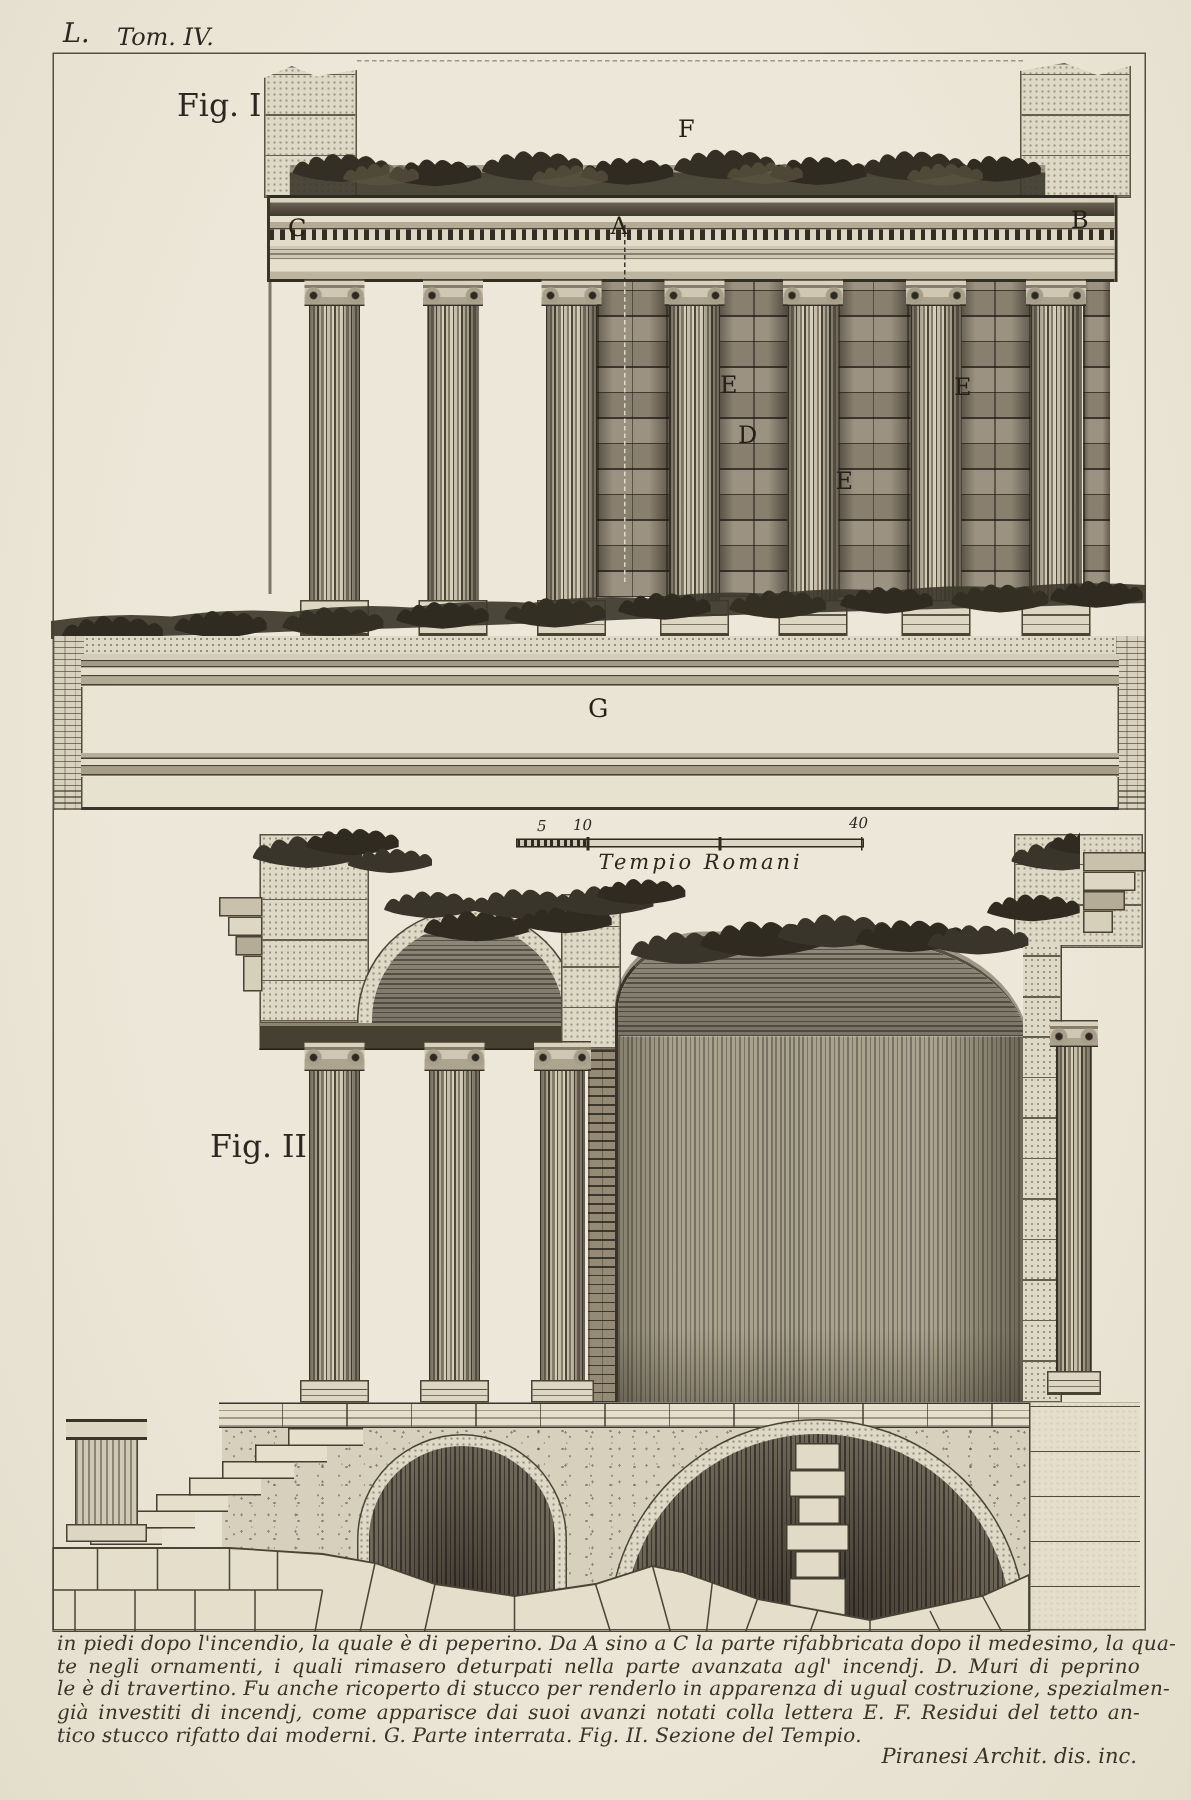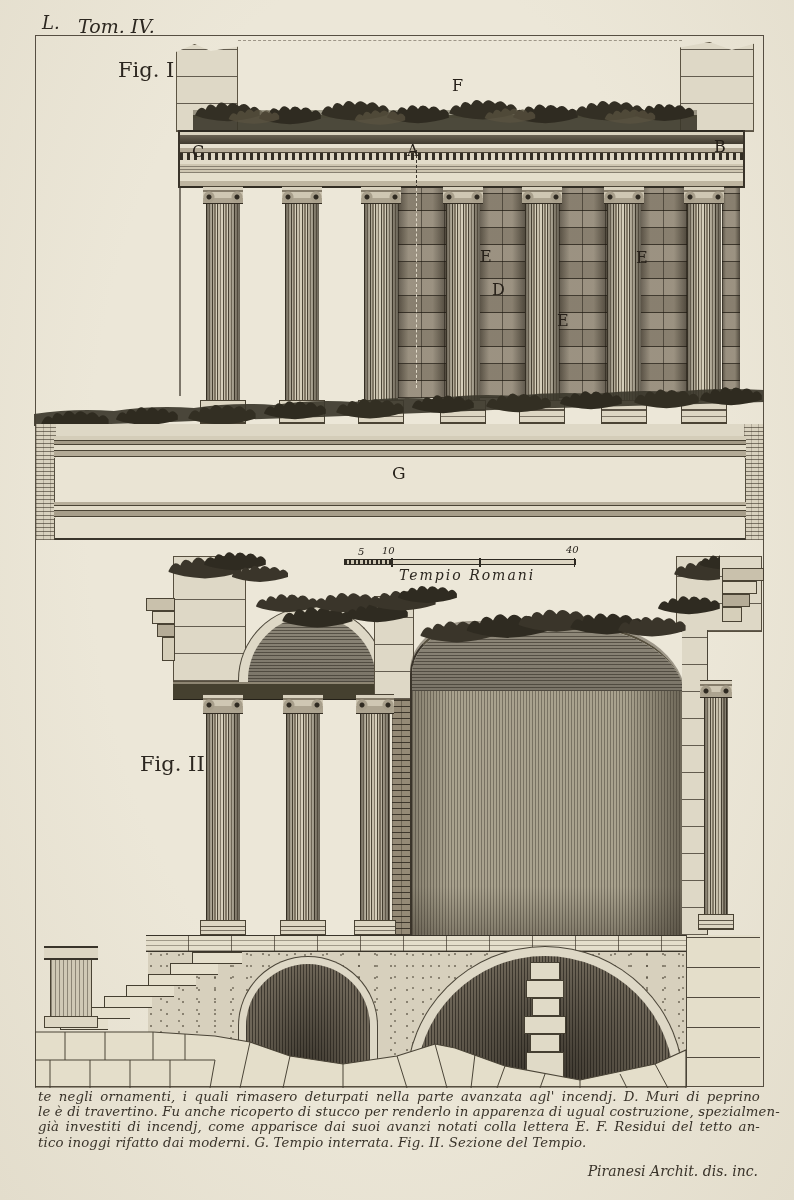--- a/index.html
+++ b/index.html
@@ -64,21 +64,21 @@
 
 <div class="page">
 
   <svg width="0" height="0" style="position:absolute">
     <defs>
       <path id="tuft" d="M2,16 Q6,7 11,12 Q14,4 20,10 Q24,2 30,9 Q34,3 40,9 Q45,4 50,11 Q54,7 58,13 L58,17 Q46,21 30,22 Q12,21 2,17 Z"></path>
     </defs>
   </svg>
 
   <div class="abs ser it" style="left:42px;top:12px;font-size:18px">L.</div>
-  <div class="abs ser it" style="left:78px;top:15px;font-size:19px">Tom. IV.</div>
+  <div class="abs ser it" style="left:78px;top:15px;font-size:16px">Tom. IV.</div>
 
   <div class="abs" style="left:0;top:0;width:794px;height:560px">
     <div class="abs ser" style="left:118px;top:58px;font-size:21px">Fig. I.</div>
 
     <div class="abs" style="left:238px;top:40px;width:444px;border-top:1px dashed rgba(80,70,55,.5)"></div>
 
     <div class="abs stip joints" style="left:176px;top:44px;width:62px;height:88px;border:1px solid #5c5443;clip-path:polygon(0 9%,30% 0,56% 8%,100% 3%,100% 100%,0 100%)"></div>
     <div class="abs stip joints" style="left:680px;top:42px;width:74px;height:90px;border:1px solid #5c5443;clip-path:polygon(0 6%,40% 0,70% 9%,100% 2%,100% 100%,0 100%)"></div>
 
     <svg class="abs" style="left:193px;top:84px;width:504px;height:50px" viewBox="0 0 504 50">
@@ -289,21 +289,22 @@
 
     <div class="abs quoin" style="left:686px;top:395px;width:74px;height:152px"></div>
 
     <svg class="abs" style="left:35px;top:462px;width:730px;height:86px" viewBox="0 0 730 86">
       <path d="M0,30 L118,30 L180,34 L215,40 L255,54 L308,62 L362,54 L400,42 L420,46 L470,64 L545,78 L620,62 L651,48 L651,86 L0,86 Z" fill="#e4deca" stroke="#4a4437" stroke-width="1.2"></path>
       <path d="M0,58 L180,58 M30,30 L30,58 M70,30 L70,58 M118,30 L118,58 M150,32 L150,58 M15,58 L15,86 M55,58 L55,86 M95,58 L95,86 M135,58 L135,86 M180,58 L175,86 M215,40 L205,86 M255,54 L248,86 M308,62 L308,86 M362,54 L372,86 M400,42 L412,86 M440,52 L436,86 M470,64 L462,86 M510,72 L505,86 M545,78 L545,86 M585,72 L592,86 M620,62 L633,86" stroke="#4a4437" stroke-width="1" fill="none"></path>
     </svg>
   </div>
 
   <div class="abs ser" style="left:38px;top:1089px;width:722px">
+    <div class="cap-line">in piedi dopo l'incendio, la quale è di peperino. Da A sino a C la parte rifabbricata dopo il medesimo, la qua-</div>
     <div class="cap-line">te negli ornamenti, i quali rimasero deturpati nella parte avanzata agl' incendj. D. Muri di peprino</div>
     <div class="cap-line">le è di travertino. Fu anche ricoperto di stucco per renderlo in apparenza di ugual costruzione, spezialmen-</div>
     <div class="cap-line">già investiti di incendj, come apparisce dai suoi avanzi notati colla lettera E. F. Residui del tetto an-</div>
-    <div class="cap-line last">tico inoggi rifatto dai moderni. G. Tempio interrata. Fig. II. Sezione del Tempio.</div>
+    <div class="cap-line last">tico stucco rifatto dai moderni. G. Parte interrata. Fig. II. Sezione del Tempio.</div>
   </div>
   <div class="abs ser it" style="right:36px;top:1163px;font-size:14px;color:#39332a">Piranesi Archit. dis. inc.</div>
 
   <div class="abs" style="left:35px;top:35px;width:729px;height:1052px;border:1.4px solid rgba(70,62,50,.9);pointer-events:none"></div>
 </div>
 
 </body></html>

